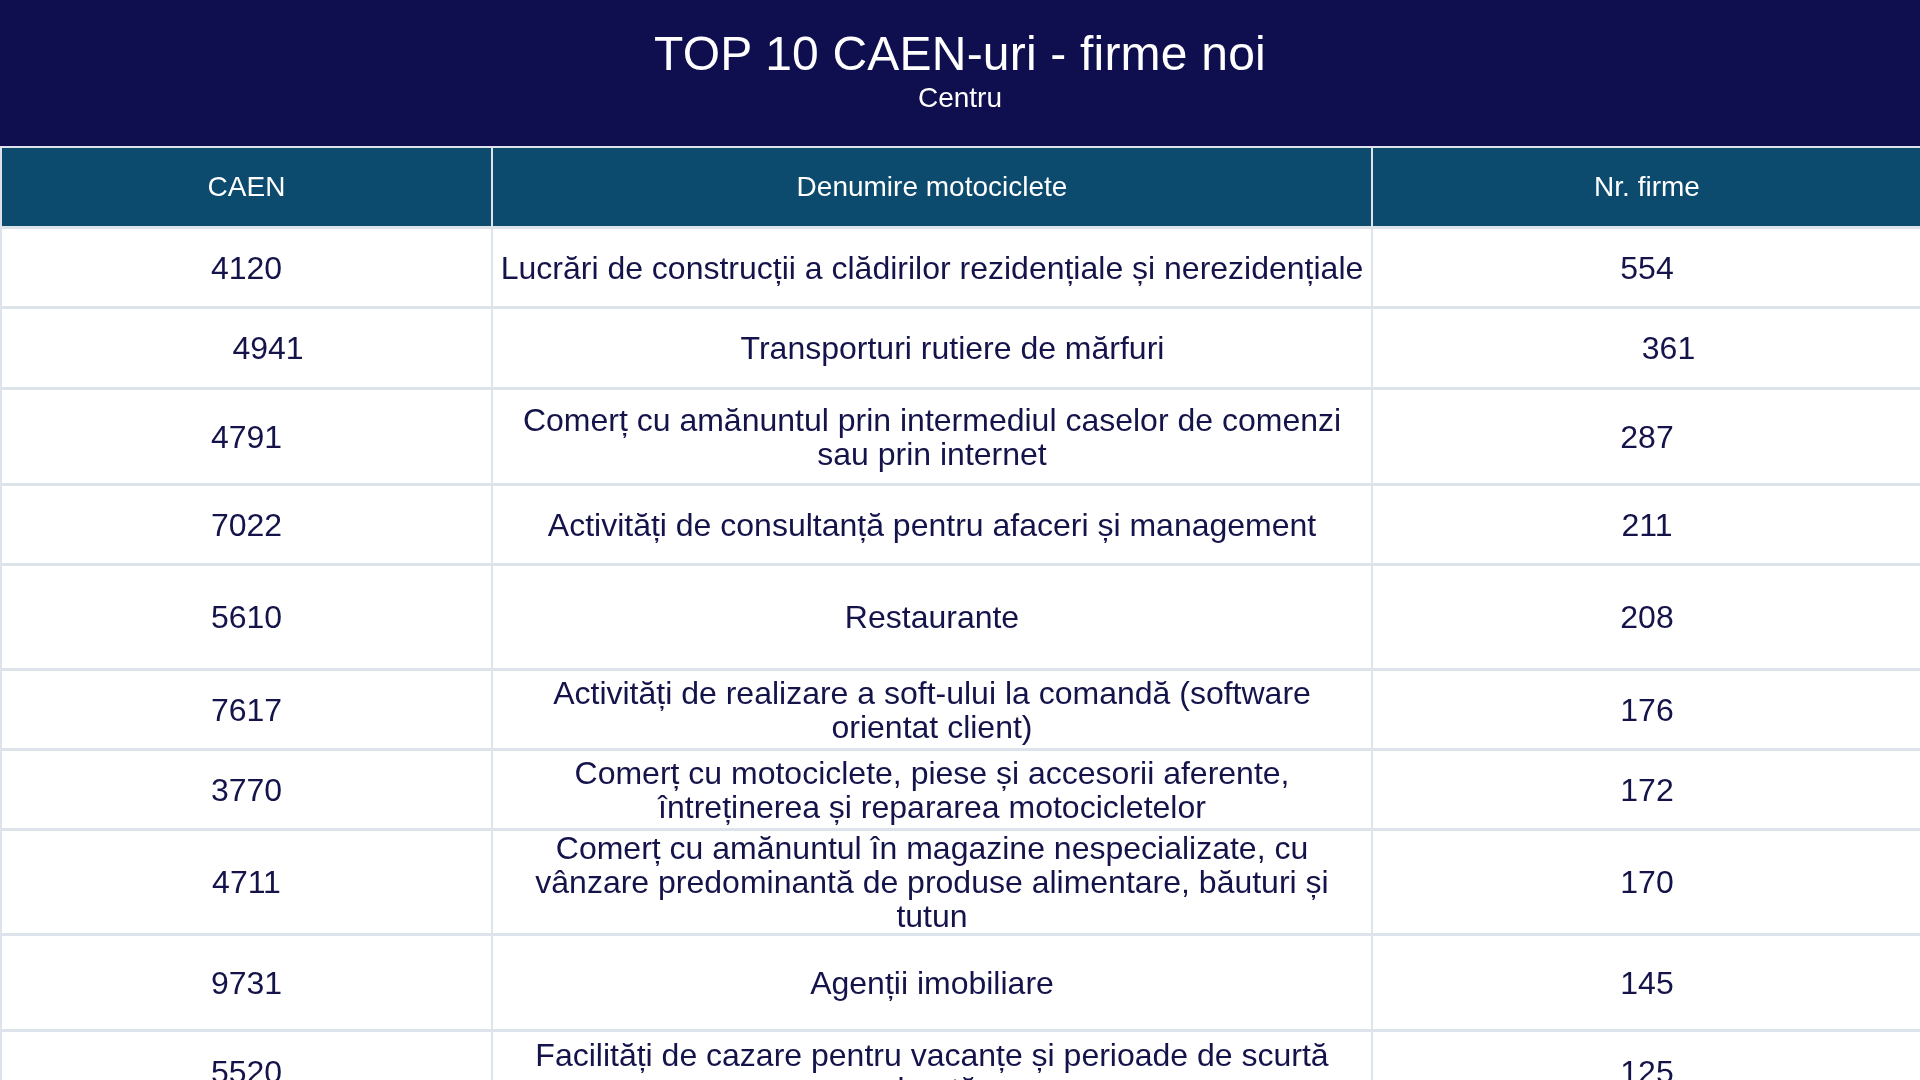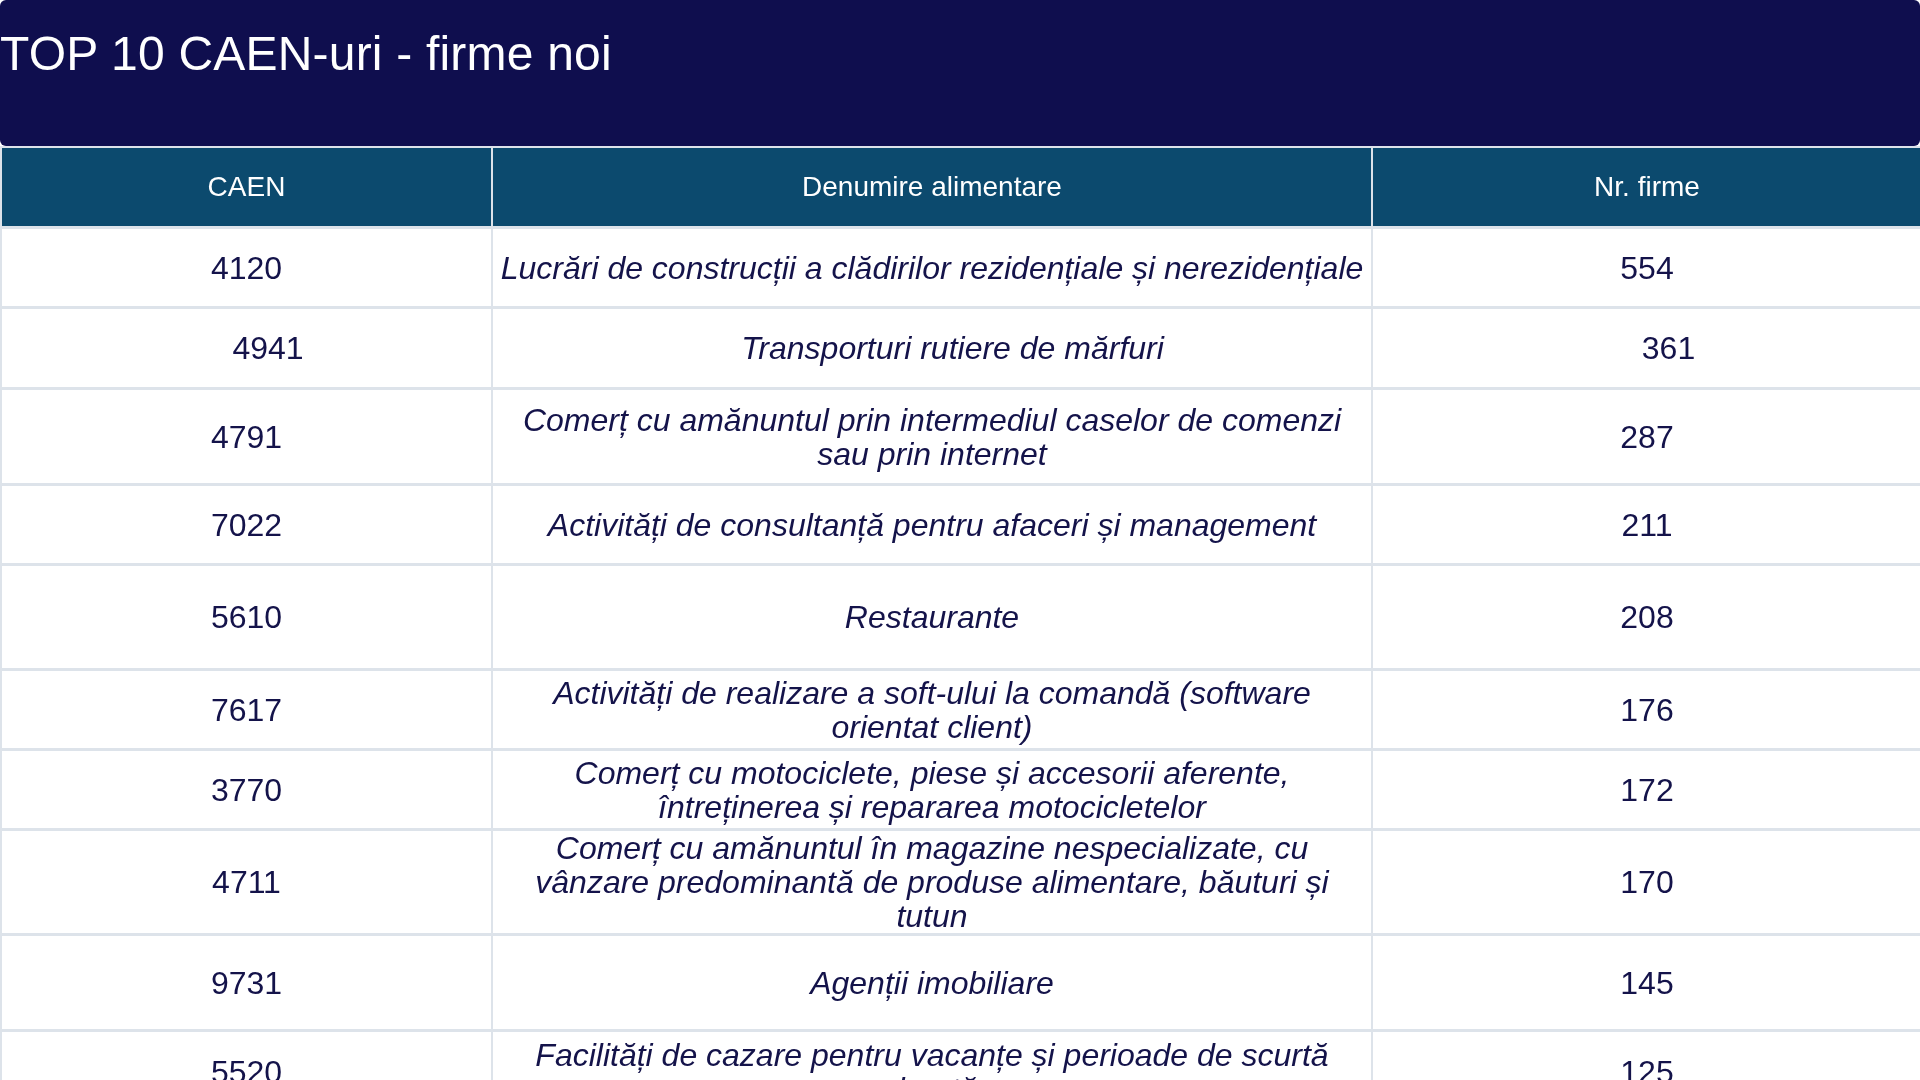--- a/index.html
+++ b/index.html
@@ -17,21 +17,21 @@
       height: 1080px;
       overflow: hidden;
     }
     .title-bar {
       position: absolute;
       left: 0; top: 0;
       width: 1920px;
       height: 146px;
       background: #0f0e4e;
       color: #ffffff;
-      border-radius: 6px;
+      text-align: center;
     }
     .title {
       position: absolute;
       left: 0; right: 0;
       top: 26px;
       font-size: 48px;
       line-height: 56px;
       letter-spacing: 0.2px;
     }
     .subtitle {
@@ -79,40 +79,41 @@
     table.caen tr.r1 td { height: 77px; }
     table.caen tr.r2 td { height: 78px; padding-left: 47px; }
     table.caen tr.r3 td { height: 93px; }
     table.caen tr.r4 td { height: 77px; margin-top: 34px; }
     table.caen tr.r5 td { height: 102px; }
     table.caen tr.r6 td { height: 77px; }
     table.caen tr.r7 td { height: 77px; }
     table.caen tr.r8 td { height: 77px; }
     table.caen tr.r9 td { height: 93px; }
     table.caen tr.r10 td { height: 80px; }
-    table.caen td.desc { padding: 0 6px; font-style: italic; }
+    table.caen td.desc { padding: 0 6px; }
   </style>
 </head>
 <body>
 
 <div class="page">
   <div class="title-bar">
     <div class="title">TOP 10 CAEN-uri - firme noi</div>
+    <div class="subtitle">Centru</div>
   </div>
 
   <table class="caen">
     <colgroup>
       <col class="c1">
         <col class="c2">
         <col class="c3">
     </colgroup>
     <thead>
       <tr>
         <th>CAEN</th>
-        <th>Denumire alimentare</th>
+        <th>Denumire motociclete</th>
         <th>Nr. firme</th>
       </tr>
     </thead>
     <tbody>
       <tr class="r1">
         <td>4120</td>
         <td class="desc">Lucrări de construcții a clădirilor rezidențiale și nerezidențiale</td>
         <td>554</td>
       </tr>
       <tr class="r2">

